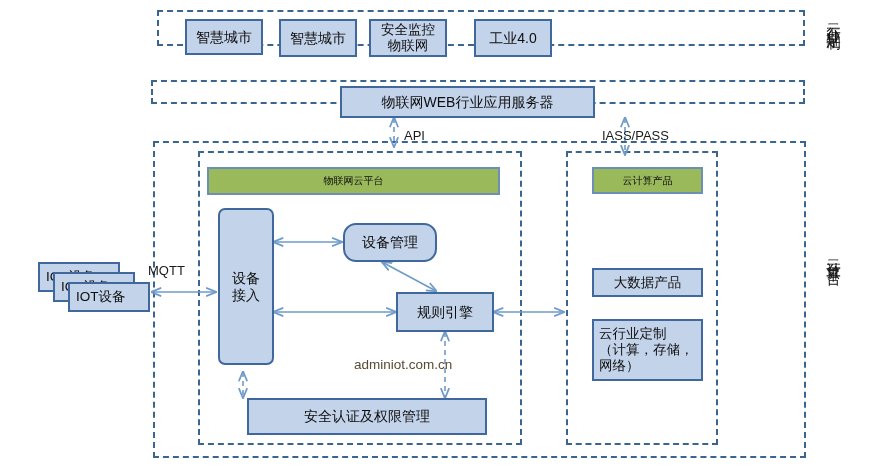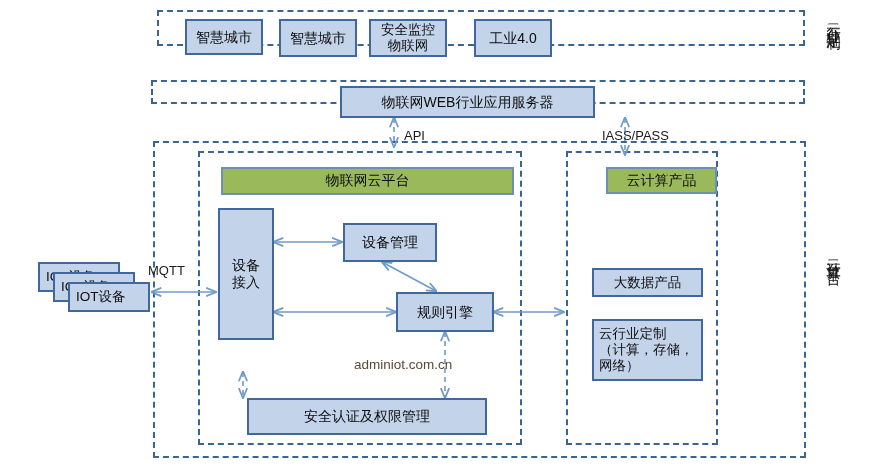--- a/index.html
+++ b/index.html
@@ -42,22 +42,21 @@
 
   
   .green-box {
     background: #9ab95b;
     border: 2px solid #6d8fb5;
     display: flex;
     align-items: center;
     justify-content: center;
     text-align: center;
     color: #0d0d0d;
-    font-size: 14px;
-    margin-left: 14px;
+    font-size: 10px;
   }
 
   
   .free-label {
     color: #1a1a1a;
     font-size: 13px;
     white-space: nowrap;
   }
   .watermark {
     color: #5a4a32;
@@ -145,24 +144,24 @@
   <div class="abs free-label" style="left:404px; top:128px;">API</div>
   <div class="abs free-label" style="left:602px; top:128px;">IASS/PASS</div>
   <div class="abs free-label" style="left:148px; top:263px;">MQTT</div>
 
   <div class="abs blue-box tight" style="left:38px; top:262px; width:82px; height:30px; justify-content:flex-start; padding-left:6px;">IOT设备</div>
   <div class="abs blue-box tight" style="left:53px; top:272px; width:82px; height:30px; justify-content:flex-start; padding-left:6px;">IOT设备</div>
   <div class="abs blue-box tight" style="left:68px; top:282px; width:82px; height:30px; justify-content:flex-start; padding-left:6px;">IOT设备</div>
 
   <div class="abs green-box" style="left:207px; top:167px; width:293px; height:28px;">物联网云平台</div>
 
-  <div class="abs blue-box" style="left:218px; top:208px; width:56px; height:132px; white-space:pre-line;">设备
+  <div class="abs blue-box" style="left:218px; top:208px; width:56px; height:157px; white-space:pre-line;border-radius:7px;">设备
 接入</div>
 
-  <div class="abs blue-box" style="left:343px; top:223px; width:94px; height:39px;">设备管理</div>
+  <div class="abs blue-box" style="left:343px; top:223px; width:94px; height:39px;border-radius:13px;">设备管理</div>
 
   <div class="abs blue-box" style="left:396px; top:292px; width:98px; height:40px;">规则引擎</div>
 
   <div class="abs watermark" style="left:322px; top:357px;">adminiot.com.cn</div>
 
   <div class="abs blue-box" style="left:247px; top:398px; width:240px; height:37px;">安全认证及权限管理</div>
 
   <div class="abs green-box" style="left:592px; top:167px; width:111px; height:27px;">云计算产品</div>
 
 

